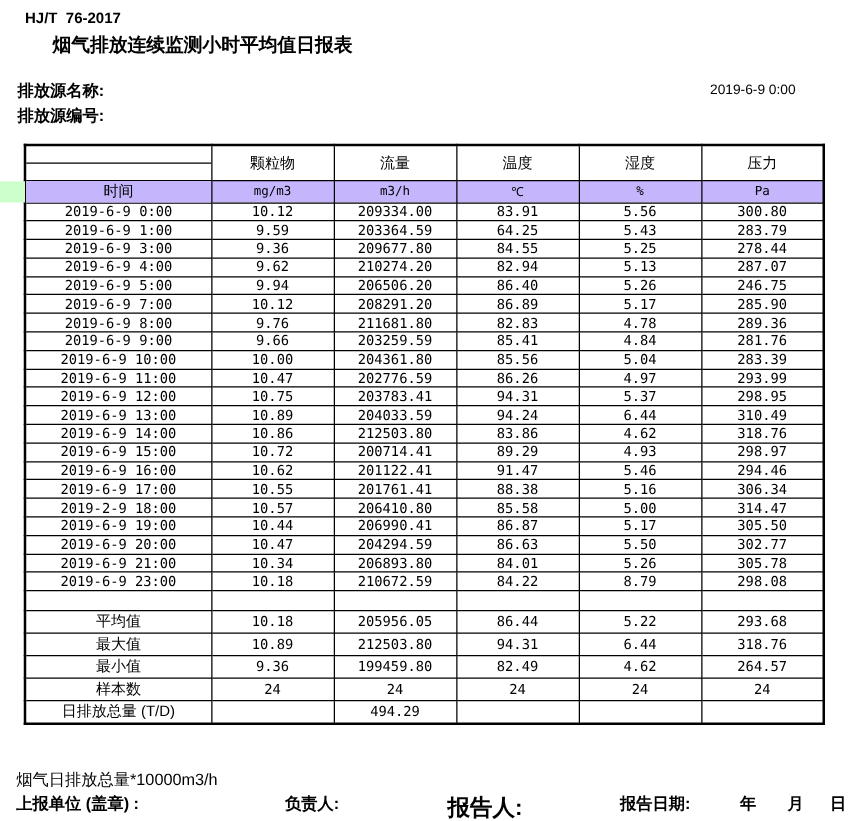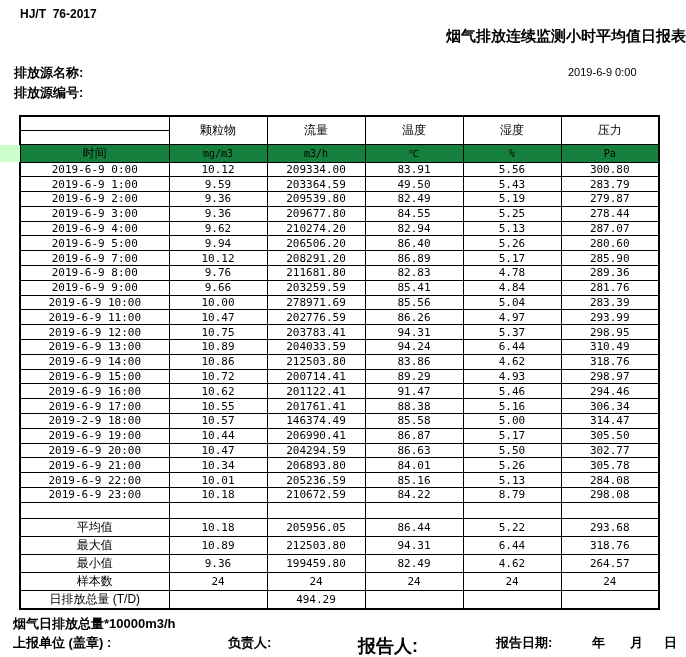--- a/index.html
+++ b/index.html
@@ -10,21 +10,21 @@
     background: #ffffff;
     color: #000000;
     font-family: "Liberation Sans", sans-serif;
     overflow: hidden;
     position: relative;
   }
   .abs { position: absolute; white-space: pre; }
 
   
   .standard-code { left: 20px; top: 7px; font-size: 12px; font-weight: bold; text-align: center; }
-  .report-title  { left: 42px; top: 27px; width: 644px; text-align: right;
+  .report-title  { left: 42px; top: 27px; width: 644px; text-align: left;
                    font-size: 15px; font-weight: bold; white-space: pre; }
   .source-name   { left: 14px; top: 64px; font-size: 13px; font-weight: bold; }
   .source-code   { left: 14px; top: 84px; font-size: 13px; font-weight: bold; }
   .report-datetime { left: 568px; top: 66px; font-size: 11px; }
 
   
   table.report {
     position: absolute;
     left: 19px;
     top: 115px;
@@ -46,21 +46,21 @@
   tr.param-row th { font-size: 12px; }
   td.corner-cell { position: relative; }
   .corner-split {
     position: absolute;
     left: 0; right: 0; top: 0;
     height: 13px;
     border-bottom: 1px solid #000;
   }
   tr.unit-row { height: 14px; }
   tr.unit-row td {
-    background: #15803d;
+    background: #c4b5fd;
     font-size: 10px;
     font-family: "DejaVu Sans Mono", monospace;
   }
   tr.unit-row td.time-head {
     font-size: 12px;
     font-family: "Liberation Sans", sans-serif;
     position: relative;
   }
   .green-spill {
     position: absolute;
@@ -75,21 +75,21 @@
   td.time-cell, td.value-cell {
     font-size: 11px;
     font-family: "DejaVu Sans Mono", monospace;
   }
   td.label-cell {
     font-size: 12px;
     font-family: "Liberation Sans", sans-serif;
   }
 
   
-  .footnote        { left: 13px;  top: 615px; font-size: 13px; font-weight: bold; }
+  .footnote        { left: 13px;  top: 615px; font-size: 13px; font-weight: normal; }
   .stamp-label     { left: 13px;  top: 634px; font-size: 13px; font-weight: bold; }
   .responsible-label { left: 228px; top: 634px; font-size: 13px; font-weight: bold; }
   .reporter-label  { left: 358px; top: 634px; font-size: 18px; font-weight: bold; }
   .report-date-label { left: 496px; top: 634px; font-size: 13px; font-weight: bold; text-align: right; }
   .year-label  { left: 592px; top: 634px; font-size: 13px; font-weight: bold; }
   .month-label { left: 630px; top: 634px; font-size: 13px; font-weight: bold; }
   .day-label   { left: 664px; top: 634px; font-size: 13px; font-weight: bold; }
 </style>
 </head>
 <body>
@@ -135,31 +135,23 @@
         <td class="value-cell">10.12</td>
         <td class="value-cell">209334.00</td>
         <td class="value-cell">83.91</td>
         <td class="value-cell">5.56</td>
         <td class="value-cell">300.80</td>
       </tr>
       <tr class="data-row">
         <td class="time-cell">2019-6-9 1:00</td>
         <td class="value-cell">9.59</td>
         <td class="value-cell">203364.59</td>
-        <td class="value-cell">49.50</td>
+        <td class="value-cell">64.25</td>
         <td class="value-cell">5.43</td>
         <td class="value-cell">283.79</td>
-      </tr>
-      <tr class="data-row">
-        <td class="time-cell">2019-6-9 2:00</td>
-        <td class="value-cell">9.36</td>
-        <td class="value-cell">209539.80</td>
-        <td class="value-cell">82.49</td>
-        <td class="value-cell">5.19</td>
-        <td class="value-cell">279.87</td>
       </tr>
       <tr class="data-row">
         <td class="time-cell">2019-6-9 3:00</td>
         <td class="value-cell">9.36</td>
         <td class="value-cell">209677.80</td>
         <td class="value-cell">84.55</td>
         <td class="value-cell">5.25</td>
         <td class="value-cell">278.44</td>
       </tr>
       <tr class="data-row">
@@ -169,21 +161,21 @@
         <td class="value-cell">82.94</td>
         <td class="value-cell">5.13</td>
         <td class="value-cell">287.07</td>
       </tr>
       <tr class="data-row">
         <td class="time-cell">2019-6-9 5:00</td>
         <td class="value-cell">9.94</td>
         <td class="value-cell">206506.20</td>
         <td class="value-cell">86.40</td>
         <td class="value-cell">5.26</td>
-        <td class="value-cell">280.60</td>
+        <td class="value-cell">246.75</td>
       </tr>
       <tr class="data-row">
         <td class="time-cell">2019-6-9 7:00</td>
         <td class="value-cell">10.12</td>
         <td class="value-cell">208291.20</td>
         <td class="value-cell">86.89</td>
         <td class="value-cell">5.17</td>
         <td class="value-cell">285.90</td>
       </tr>
       <tr class="data-row">
@@ -198,21 +190,21 @@
         <td class="time-cell">2019-6-9 9:00</td>
         <td class="value-cell">9.66</td>
         <td class="value-cell">203259.59</td>
         <td class="value-cell">85.41</td>
         <td class="value-cell">4.84</td>
         <td class="value-cell">281.76</td>
       </tr>
       <tr class="data-row">
         <td class="time-cell">2019-6-9 10:00</td>
         <td class="value-cell">10.00</td>
-        <td class="value-cell">278971.69</td>
+        <td class="value-cell">204361.80</td>
         <td class="value-cell">85.56</td>
         <td class="value-cell">5.04</td>
         <td class="value-cell">283.39</td>
       </tr>
       <tr class="data-row">
         <td class="time-cell">2019-6-9 11:00</td>
         <td class="value-cell">10.47</td>
         <td class="value-cell">202776.59</td>
         <td class="value-cell">86.26</td>
         <td class="value-cell">4.97</td>
@@ -262,21 +254,21 @@
         <td class="time-cell">2019-6-9 17:00</td>
         <td class="value-cell">10.55</td>
         <td class="value-cell">201761.41</td>
         <td class="value-cell">88.38</td>
         <td class="value-cell">5.16</td>
         <td class="value-cell">306.34</td>
       </tr>
       <tr class="data-row">
         <td class="time-cell">2019-2-9 18:00</td>
         <td class="value-cell">10.57</td>
-        <td class="value-cell">146374.49</td>
+        <td class="value-cell">206410.80</td>
         <td class="value-cell">85.58</td>
         <td class="value-cell">5.00</td>
         <td class="value-cell">314.47</td>
       </tr>
       <tr class="data-row">
         <td class="time-cell">2019-6-9 19:00</td>
         <td class="value-cell">10.44</td>
         <td class="value-cell">206990.41</td>
         <td class="value-cell">86.87</td>
         <td class="value-cell">5.17</td>
@@ -290,28 +282,20 @@
         <td class="value-cell">5.50</td>
         <td class="value-cell">302.77</td>
       </tr>
       <tr class="data-row">
         <td class="time-cell">2019-6-9 21:00</td>
         <td class="value-cell">10.34</td>
         <td class="value-cell">206893.80</td>
         <td class="value-cell">84.01</td>
         <td class="value-cell">5.26</td>
         <td class="value-cell">305.78</td>
-      </tr>
-      <tr class="data-row">
-        <td class="time-cell">2019-6-9 22:00</td>
-        <td class="value-cell">10.01</td>
-        <td class="value-cell">205236.59</td>
-        <td class="value-cell">85.16</td>
-        <td class="value-cell">5.13</td>
-        <td class="value-cell">284.08</td>
       </tr>
       <tr class="data-row">
         <td class="time-cell">2019-6-9 23:00</td>
         <td class="value-cell">10.18</td>
         <td class="value-cell">210672.59</td>
         <td class="value-cell">84.22</td>
         <td class="value-cell">8.79</td>
         <td class="value-cell">298.08</td>
       </tr>
       <tr class="spacer-row">

